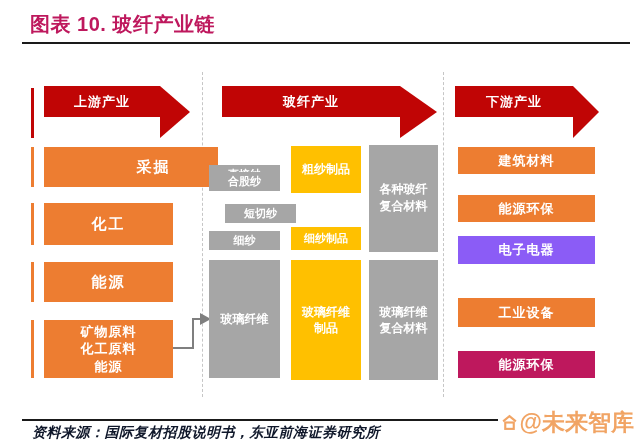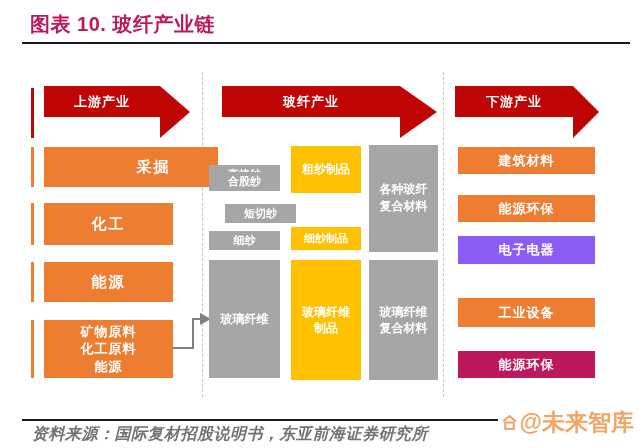--- a/index.html
+++ b/index.html
@@ -7,21 +7,21 @@
     position:relative;width:640px;height:448px;background:#ffffff;overflow:hidden;
     font-family:"Liberation Sans","DejaVu Sans",sans-serif;
   }
   .abs{position:absolute;}
   
   .fig-title{left:30px;top:11px;font-size:20px;font-weight:bold;color:#be185d;letter-spacing:0.5px;}
   .rule{left:22px;width:608px;height:2px;background:#1a1a1a;}
   .rule-top{top:42px;}
   .rule-bottom{top:419px;}
   .source-line{left:32px;top:424px;font-family:"Liberation Serif","DejaVu Serif",serif;
-    font-style:italic;font-weight:bold;font-size:16px;color:#737373;letter-spacing:0.5px;}
+    font-style:italic;font-weight:bold;font-size:14px;color:#0f172a;letter-spacing:0.5px;}
   .watermark{right:6px;top:407px;display:flex;align-items:center;gap:2px;
     color:#f1a464;font-weight:bold;font-size:23px;z-index:5;background:#fff;padding-left:3px;}
   
   .vsep{top:72px;height:325px;width:0;border-left:1px dashed #c6c6c6;}
   .vsep1{left:202px;} .vsep2{left:443px;}
   
   .accent{left:31px;width:3px;}
   
   .arrow{display:flex;height:52px;}
   .arrow-body{height:31px;display:flex;align-items:center;justify-content:center;

